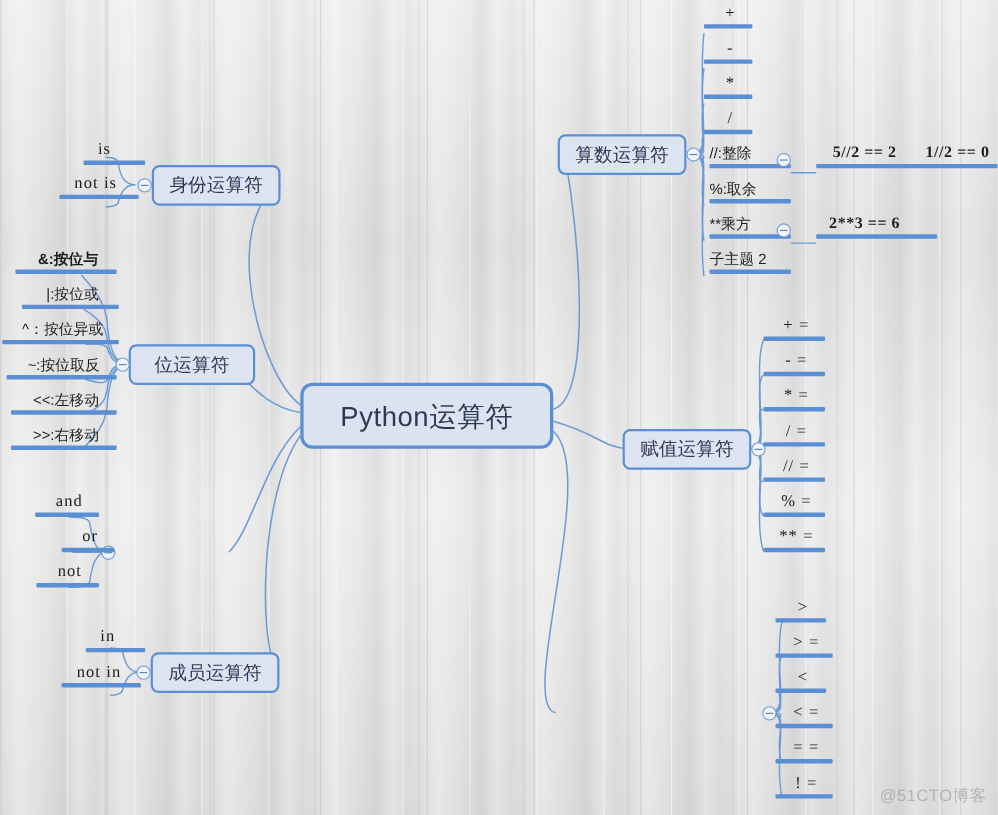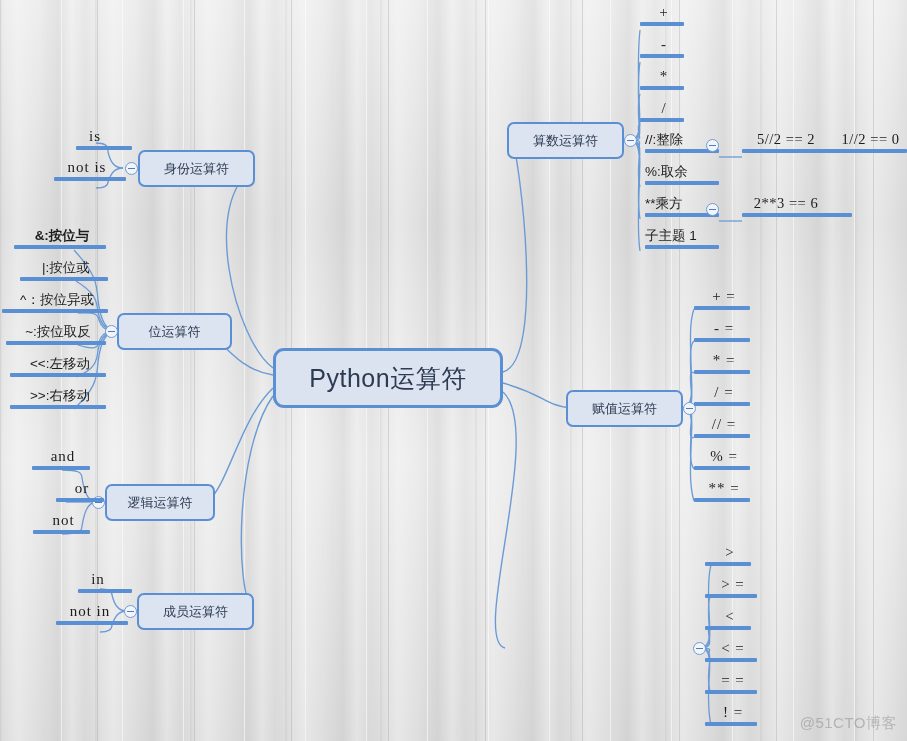--- a/index.html
+++ b/index.html
@@ -57,21 +57,21 @@
     white-space: nowrap;
   }
   .node.root {
     background: #dce3f0;
     border: 3px solid #5b8fd4;
     border-radius: 11px;
     font-size: 25px;
     letter-spacing: 0.5px;
   }
   .node.branch {
-    font-size: 13px;
+    font-size: 17px;
   }
 
   
   .leaf {
     position: absolute;
     box-sizing: border-box;
     color: #1c1c1c;
     font-size: 13.5px;
     text-align: center;
     white-space: nowrap;
@@ -91,20 +91,21 @@
   .leaf.cjk .leaf-text { font-size: 13.5px; }
   .leaf.sym .leaf-text {
     font-family: "Liberation Serif", "DejaVu Serif", serif;
     font-size: 15px;
     letter-spacing: 1px;
   }
   .leaf.example .leaf-text {
     font-family: "Liberation Serif", "DejaVu Serif", serif;
     font-size: 14.5px;
     letter-spacing: 0.5px;
+    font-weight: bold;
   }
 
   
   .toggle {
     position: absolute;
     width: 13px;
     height: 13px;
     box-sizing: border-box;
     border: 1px solid #6f9ad8;
     border-radius: 50%;
@@ -209,23 +210,20 @@
   <div class="node root" style="left:273px; top:348px; width:230px; height:60px;">
     <span>Python运算符</span>
   </div>
   <div class="toggle" style="left:125px; top:162px;"></div>
 
   <div class="node branch" style="left:117px; top:313px; width:115px; height:37px;">
     <span>位运算符</span>
   </div>
   <div class="toggle" style="left:105px; top:325px;"></div>
 
-  <div class="node branch" style="left:105px; top:484px; width:110px; height:37px;">
-    <span>逻辑运算符</span>
-  </div>
   <div class="toggle" style="left:92px; top:496px;"></div>
 
   <div class="node branch" style="left:137px; top:593px; width:117px; height:37px;">
     <span>成员运算符</span>
   </div>
   <div class="toggle" style="left:124px; top:605px;"></div>
 
   <div class="node branch" style="left:507px; top:122px; width:117px; height:37px;">
     <span>算数运算符</span>
   </div>
@@ -316,21 +314,21 @@
   </div>
   <div class="leaf cjk" style="left:645px; top:164px; width:74px; text-align:left;">
     <span class="leaf-text">%:取余</span>
     <span class="leaf-rule" style="width:74px;"></span>
   </div>
   <div class="leaf cjk" style="left:645px; top:196px; width:74px; text-align:left;">
     <span class="leaf-text">**乘方</span>
     <span class="leaf-rule" style="width:74px;"></span>
   </div>
   <div class="leaf cjk" style="left:645px; top:228px; width:74px; text-align:left;">
-    <span class="leaf-text">子主题 1</span>
+    <span class="leaf-text">子主题 2</span>
     <span class="leaf-rule" style="width:74px;"></span>
   </div>
 
   <div class="toggle" style="left:706px; top:139px;"></div>
   <div class="toggle" style="left:706px; top:203px;"></div>
 
   <div class="leaf example" style="left:742px; top:132px; width:88px;">
     <span class="leaf-text">5//2 == 2</span>
     <span class="leaf-rule" style="width:165px;"></span>
   </div>

